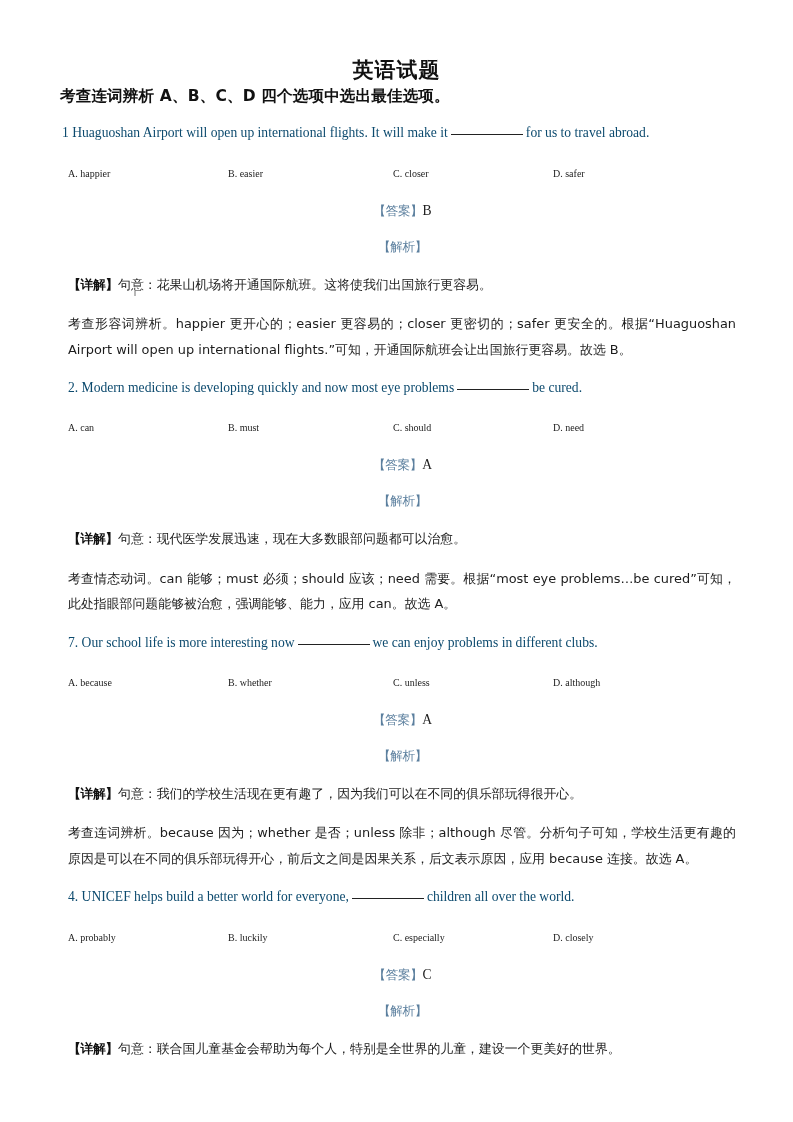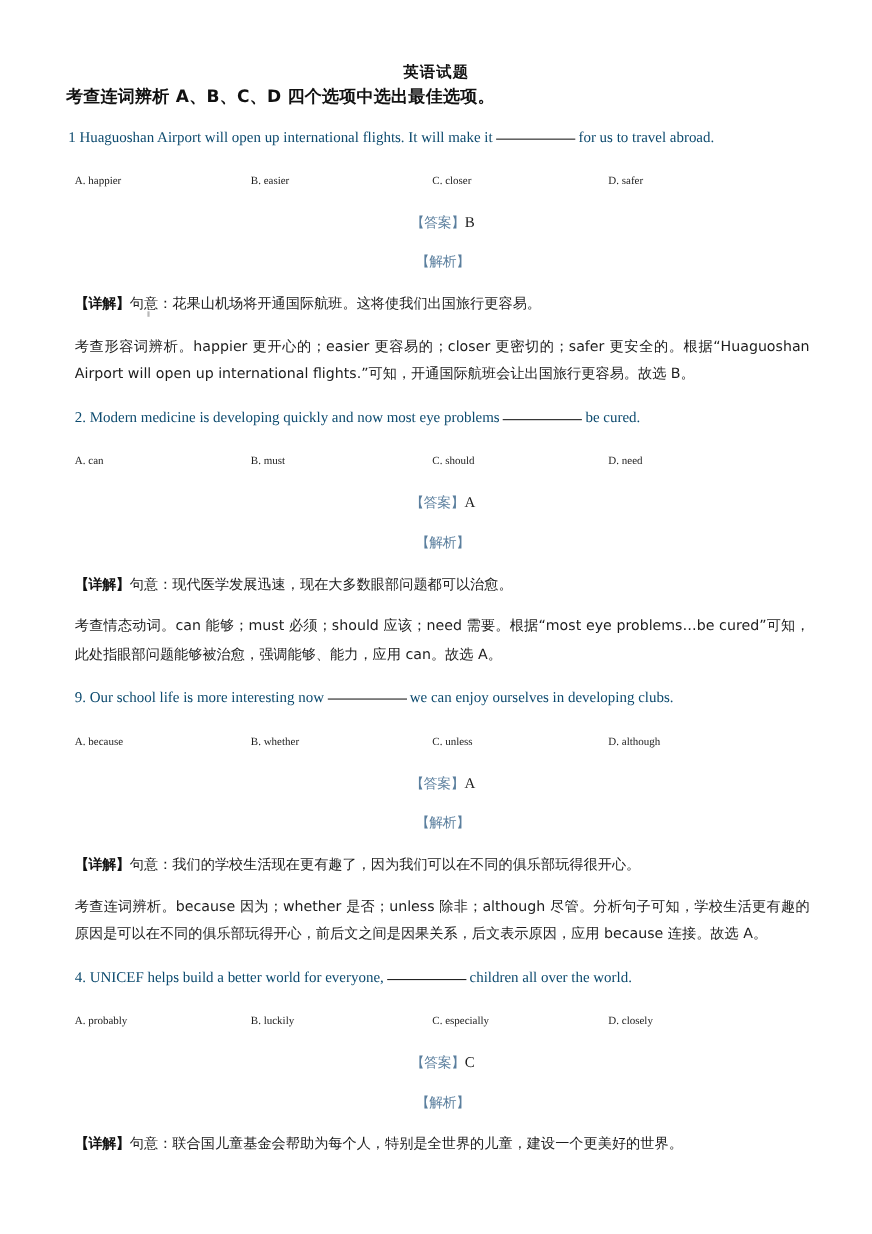--- a/index.html
+++ b/index.html
@@ -17,21 +17,21 @@
   }
   .page {
     position: relative;
     width: 793px;
     height: 1122px;
     box-sizing: border-box;
     padding: 0 60px;
   }
   .doc-title {
     text-align: center;
-    font-size: 14px;
+    font-size: 21px;
     font-weight: bold;
     font-family: "DejaVu Sans", "Liberation Sans", sans-serif;
     letter-spacing: 1px;
     margin: 0;
     padding-top: 58px;
     line-height: 1.2;
     color: #111;
   }
   .section-head {
     font-size: 15.5px;
@@ -165,21 +165,21 @@
       <span class="opt-c">C. should</span>
       <span class="opt-d">D. need</span>
     </div>
     <p class="answer"><span class="tagmark">【答案】</span><span>A</span></p>
     <p class="analysis"><span class="tagmark">【解析】</span></p>
     <p class="detail"><span class="detail-tag">【详解】</span><span class="cjk">句意：现代医学发展迅速，现在大多数眼部问题都可以治愈。</span></p>
     <p class="para cjk">考查情态动词。can 能够；must 必须；should 应该；need 需要。根据“most eye problems…be cured”可知，此处指眼部问题能够被治愈，强调能够、能力，应用 can。故选 A。</p>
   </div>
 
   <div class="qblock">
-    <p class="qline"><span>9. Our school life is more interesting now</span><span class="blank-fill"></span><span>we can enjoy ourselves in developing clubs.</span></p>
+    <p class="qline"><span>7. Our school life is more interesting now</span><span class="blank-fill"></span><span>we can enjoy problems in different clubs.</span></p>
     <div class="options">
       <span class="opt-a">A. because</span>
       <span class="opt-b">B. whether</span>
       <span class="opt-c">C. unless</span>
       <span class="opt-d">D. although</span>
     </div>
     <p class="answer"><span class="tagmark">【答案】</span><span>A</span></p>
     <p class="analysis"><span class="tagmark">【解析】</span></p>
     <p class="detail"><span class="detail-tag">【详解】</span><span class="cjk">句意：我们的学校生活现在更有趣了，因为我们可以在不同的俱乐部玩得很开心。</span></p>
     <p class="para cjk">考查连词辨析。because 因为；whether 是否；unless 除非；although 尽管。分析句子可知，学校生活更有趣的原因是可以在不同的俱乐部玩得开心，前后文之间是因果关系，后文表示原因，应用 because 连接。故选 A。</p>

